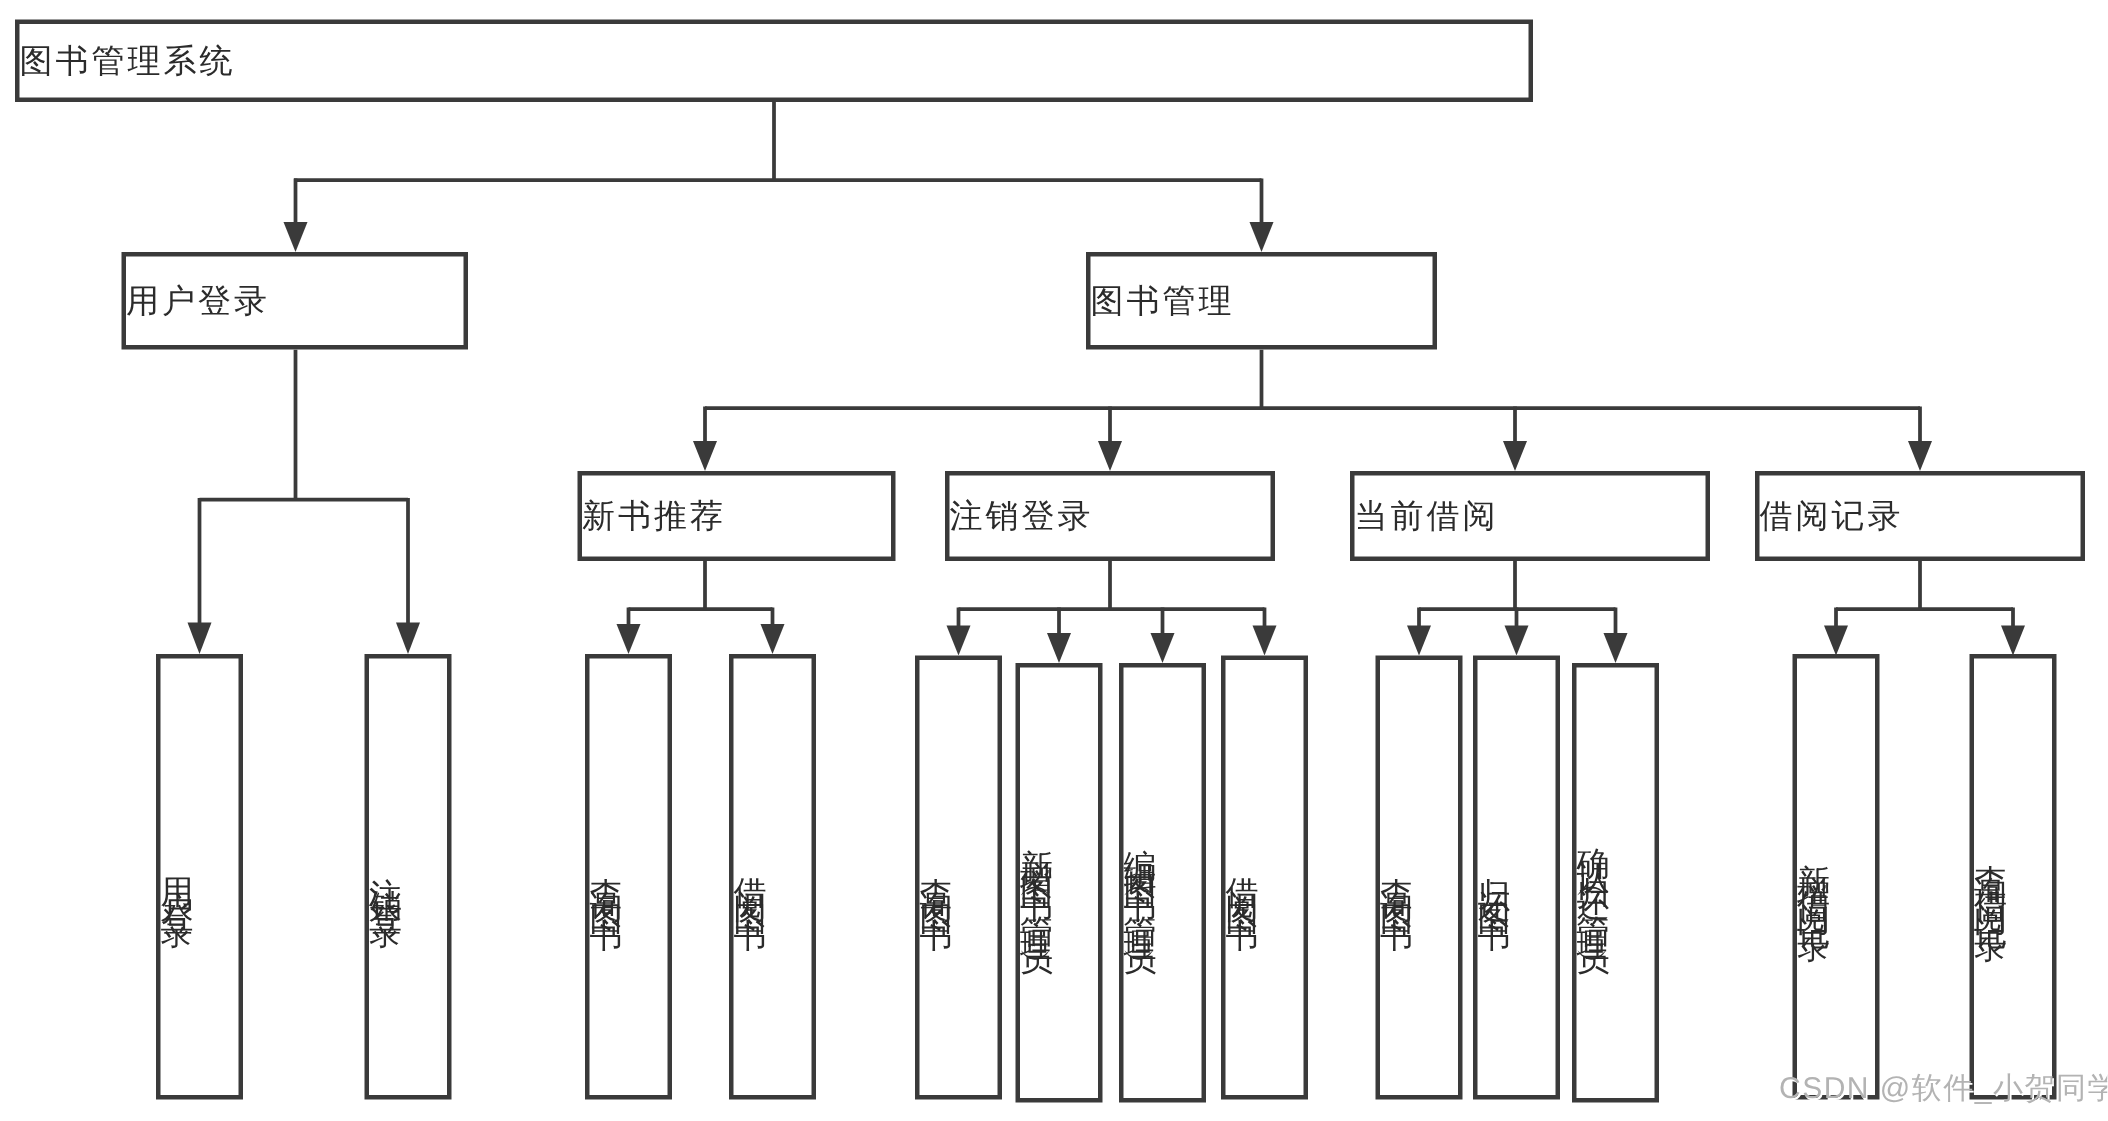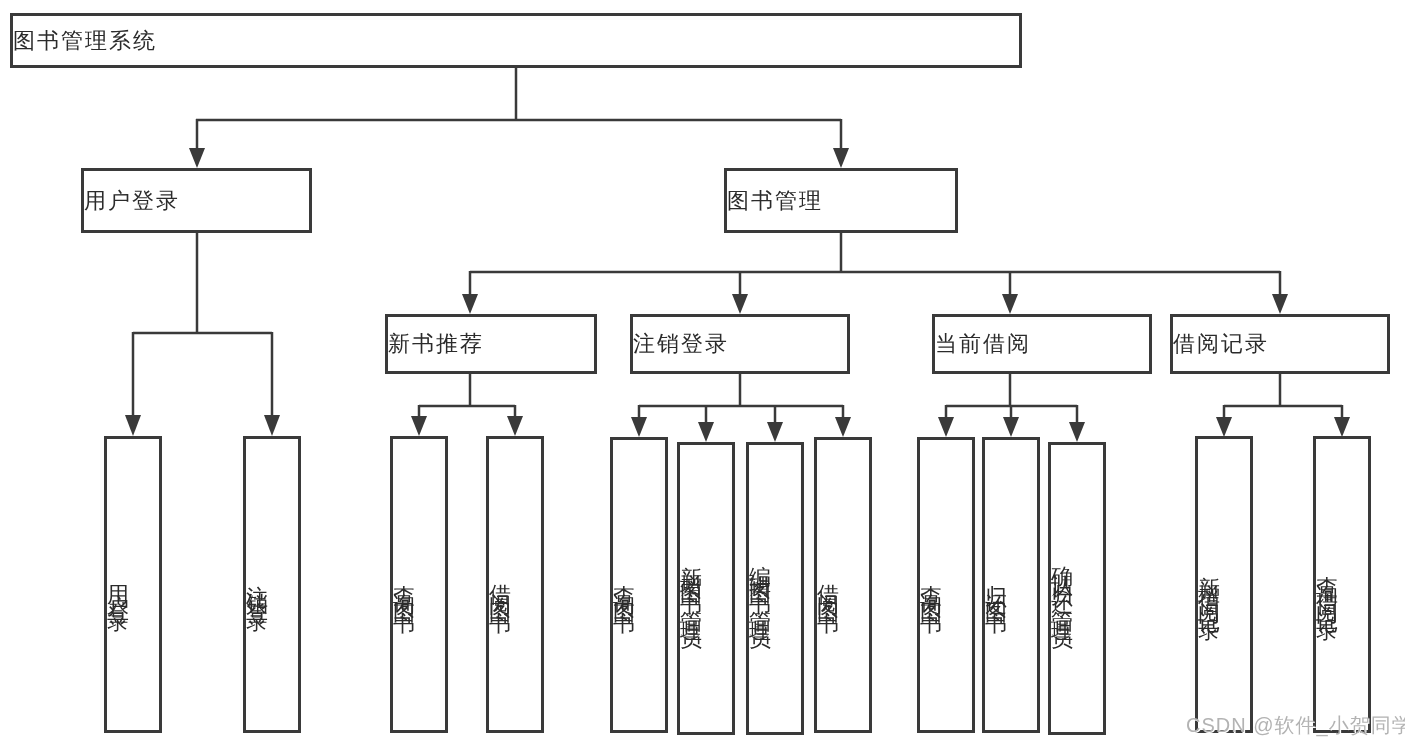--- a/index.html
+++ b/index.html
@@ -129,21 +129,21 @@
   <div class="node" style="left:724px; top:168px; width:234px; height:65px;font-family:Liberation Mono, monospace;">
     <span>图书管理</span>
   </div>
 
   <div class="node" style="left:360px; top:314px; width:212px; height:60px;margin-left:25px;">
     <span>新书推荐</span>
   </div>
   <div class="node" style="left:630px; top:314px; width:220px; height:60px;">
     <span>注销登录</span>
   </div>
-  <div class="node" style="left:932px; top:314px; width:220px; height:60px;font-family:Liberation Serif, serif;">
+  <div class="node" style="left:900px; top:314px; width:240px; height:60px;font-family:Liberation Serif, serif;">
     <span>当前借阅</span>
   </div>
   <div class="node" style="left:1170px; top:314px; width:220px; height:60px;">
     <span>借阅记录</span>
   </div>
 
   <div class="node vnode" style="left:104px; top:436px; width:58px; height:297px;">
     <span class="vtext">用户登录</span>
   </div>
   <div class="node vnode" style="left:243px; top:436px; width:58px; height:297px;">

